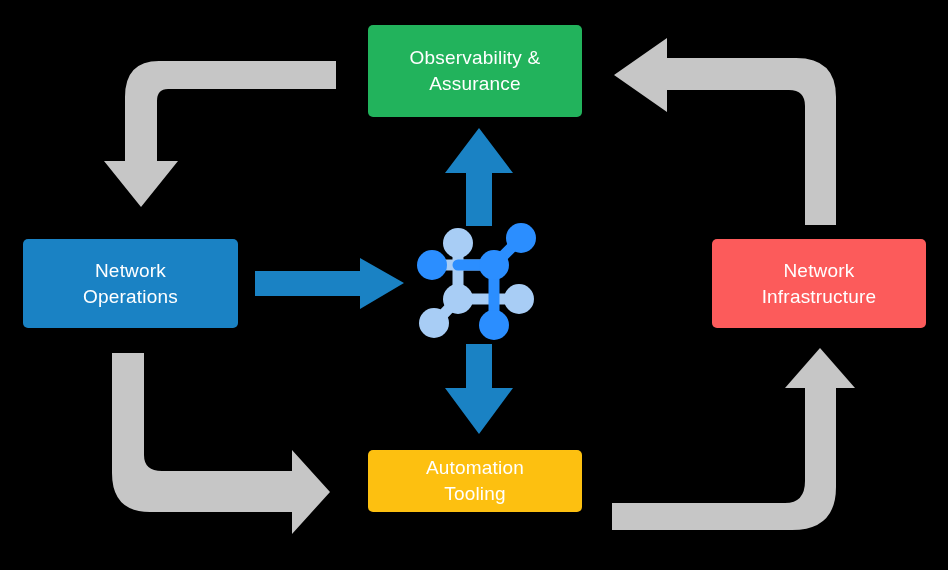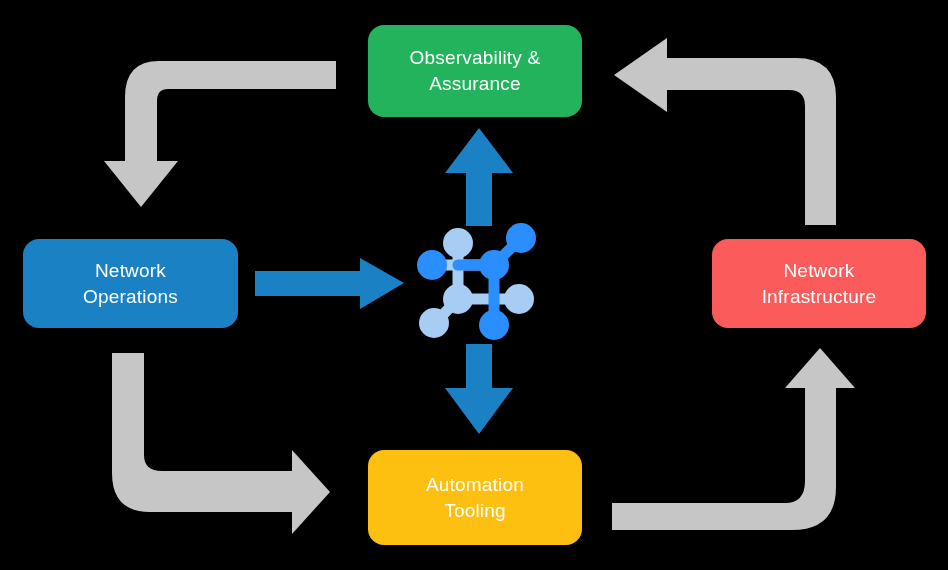--- a/index.html
+++ b/index.html
@@ -13,21 +13,21 @@
   }
   #stage {
     position: relative;
     width: 948px;
     height: 570px;
     background: #000000;
     overflow: hidden;
   }
   .node-box {
     position: absolute;
-    border-radius: 16px;
+    border-radius: 5px;
     display: flex;
     align-items: center;
     justify-content: center;
     text-align: center;
     color: #ffffff;
     font-size: 19px;
     line-height: 1.35;
     font-weight: 400;
     letter-spacing: 0.2px;
     white-space: pre-line;
@@ -40,21 +40,21 @@
   }
   #box-network-operations {
     left: 23px;   top: 239px; width: 215px; height: 89px;
     background: #1a82c4;
   }
   #box-network-infrastructure {
     left: 712px;  top: 239px; width: 214px; height: 89px;
     background: #fc5b5b;
   }
   #box-automation-tooling {
-    left: 368px;  top: 450px; width: 214px; height: 95px;
+    left: 368px;  top: 450px; width: 214px; height: 62px;
     background: #fdc010;
   }
   .svg-layer {
     position: absolute;
     left: 0;
     top: 0;
     width: 948px;
     height: 570px;
     pointer-events: none;
   }

